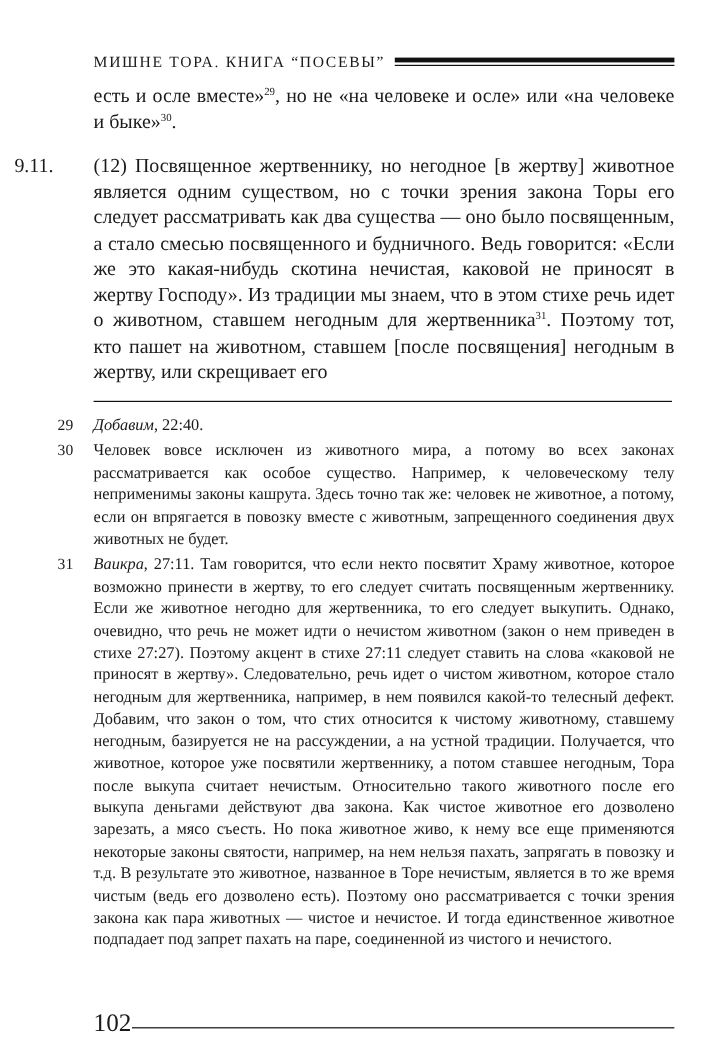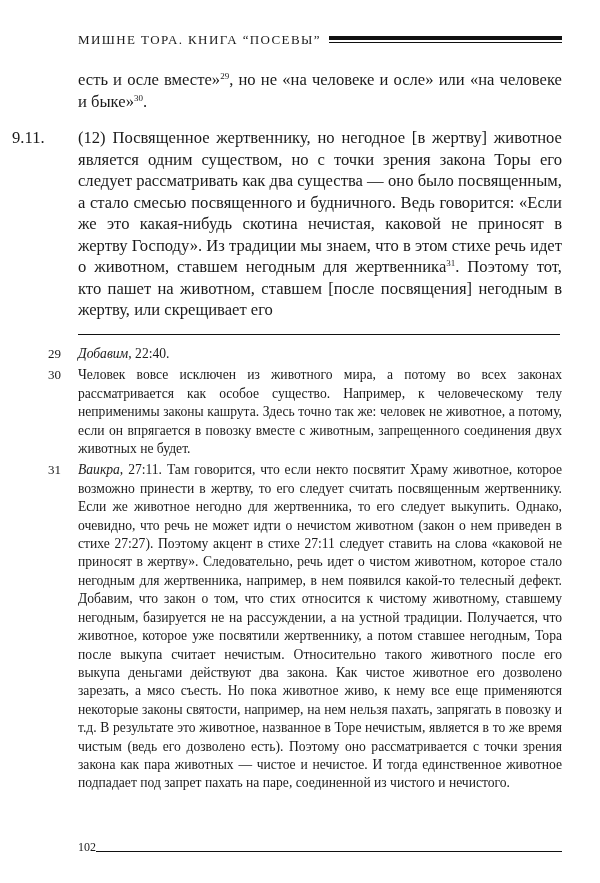--- a/index.html
+++ b/index.html
@@ -1,38 +1,38 @@
 <!DOCTYPE html>
 <html><head>
 <meta charset="utf-8">
 <style>
   html, body { margin: 0; padding: 0; background: #ffffff; }
   body { width: 600px; height: 883px; position: relative; overflow: hidden;
          font-family: "Liberation Serif", "DejaVu Serif", serif; color: #1a1a1a; }
-  .header { position: absolute; left: 78px; top: 30px; width: 484px; height: 20px; display: flex; align-items: center; }
+  .header { position: absolute; left: 78px; top: 42px; width: 484px; height: 20px; display: flex; align-items: center; }
   .header-title { font-size: 13px; letter-spacing: 1.4px; white-space: nowrap; margin-right: 8px; }
   .header-rule { flex: 1; height: 7px; position: relative; top: -1px; }
   .header-rule .thick { position: absolute; left: 0; right: 0; top: 0; height: 4px; background: #111; }
   .header-rule .thin { position: absolute; left: 0; right: 0; top: 6px; height: 1.3px; background: #111; }
 
   .main { position: absolute; left: 78px; width: 484px; font-size: 16.6px; line-height: 21.5px; text-align: justify; }
   .p1 { top: 69px; }
   .p2 { top: 127px; }
   .sect-num { position: absolute; left: 12px; top: 127px; font-size: 16.6px; line-height: 21.5px; }
   sup { font-size: 9px; line-height: 0; vertical-align: 6px; }
 
   .fn-rule { position: absolute; left: 78px; top: 334px; width: 482px; height: 1.3px; background: #111; }
   .footnotes { position: absolute; left: 48px; top: 345px; width: 514px; font-size: 13.6px; line-height: 18.4px; }
   .fn { display: flex; margin-bottom: 3px; }
   .fn-num { width: 30px; flex: none; font-size: 13px; }
   .fn-text { flex: 1; text-align: justify; }
   .fn-text i { font-style: italic; }
 
   .footer { position: absolute; left: 78px; top: 840px; width: 484px; display: flex; align-items: center; }
-  .page-num { font-size: 12px; }
+  .page-num { font-size: 21px; }
   .footer-rule { flex: 1; height: 1.4px; background: #111; position: relative; top: 4px; }
 </style>
 </head>
 <body>
 
 <div class="header">
   <span class="header-title">МИШНЕ ТОРА. КНИГА “ПОСЕВЫ”</span>
   <span class="header-rule">
     <span class="thick"></span>
     <span class="thin"></span>

